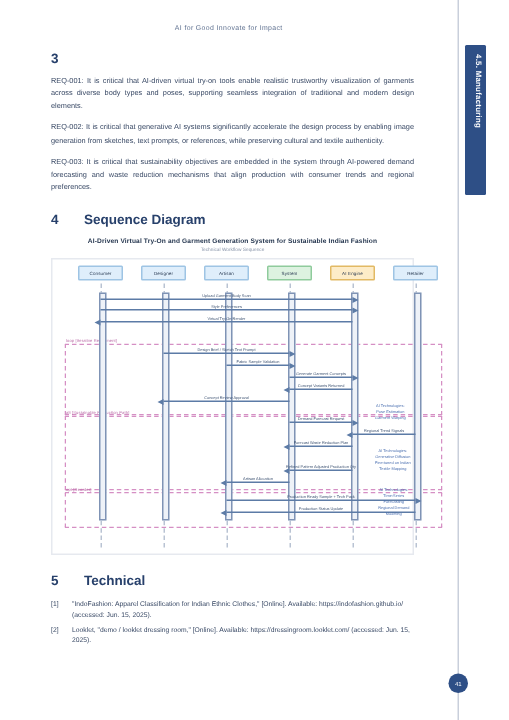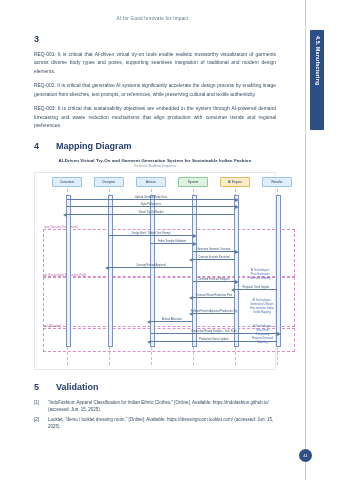--- a/index.html
+++ b/index.html
@@ -123,21 +123,21 @@
 
     <h2 class="sec">
       <span class="num">3</span>
     </h2>
     <p class="body">REQ-001: It is critical that AI-driven virtual try-on tools enable realistic trustworthy visualization of garments across diverse body types and poses, supporting seamless integration of traditional and modern design elements.</p>
     <p class="body">REQ-002: It is critical that generative AI systems significantly accelerate the design process by enabling image generation from sketches, text prompts, or references, while preserving cultural and textile authenticity.</p>
     <p class="body">REQ-003: It is critical that sustainability objectives are embedded in the system through AI-powered demand forecasting and waste reduction mechanisms that align production with consumer trends and regional preferences.</p>
 
     <h2 class="sec" style="margin-top:10px;">
       <span class="num">4</span>
-      <span>Mapping Diagram</span>
+      <span>Sequence Diagram</span>
     </h2>
 
     <div class="figure">
       <div class="fig-title">AI-Driven Virtual Try-On and Garment Generation System for Sustainable Indian Fashion</div>
       <div class="fig-sub">Technical Workflow Sequence</div>
       <div class="diagram" id="diagram">
           <div class="frag" style="left: 8px; top: 56px; width: 250px; height: 46px;"></div>
           <div class="frag-lbl" style="left: 9px; top: 52.5px;">loop [Iterative Refinement]</div>
           <div class="frag" style="left: 8px; top: 104px; width: 250px; height: 48px;"></div>
           <div class="frag-lbl" style="left: 9px; top: 100.5px;">alt [Sustainable Production Path]</div>
@@ -230,21 +230,21 @@
 Textile Mapping</div>
           <div class="note" style="left: 215px; top: 152px;">AI Technologies:
 Time-Series Forecasting
 Regional Demand Modeling</div>
         </div>
     </div>
 
     <div class="refs">
       <h2 class="sec">
         <span class="num">5</span>
-        <span>Validation</span>
+        <span>Technical</span>
       </h2>
       <div class="ref">
         <span class="idx">[1]</span>
         <span class="txt">"IndoFashion: Apparel Classification for Indian Ethnic Clothes," [Online]. Available: https://indofashion.github.io/ (accessed: Jun. 15, 2025).</span>
       </div>
       <div class="ref">
         <span class="idx">[2]</span>
         <span class="txt">Looklet, "demo / looklet dressing room," [Online]. Available: https://dressingroom.looklet.com/ (accessed: Jun. 15, 2025).</span>
       </div>
     </div>

